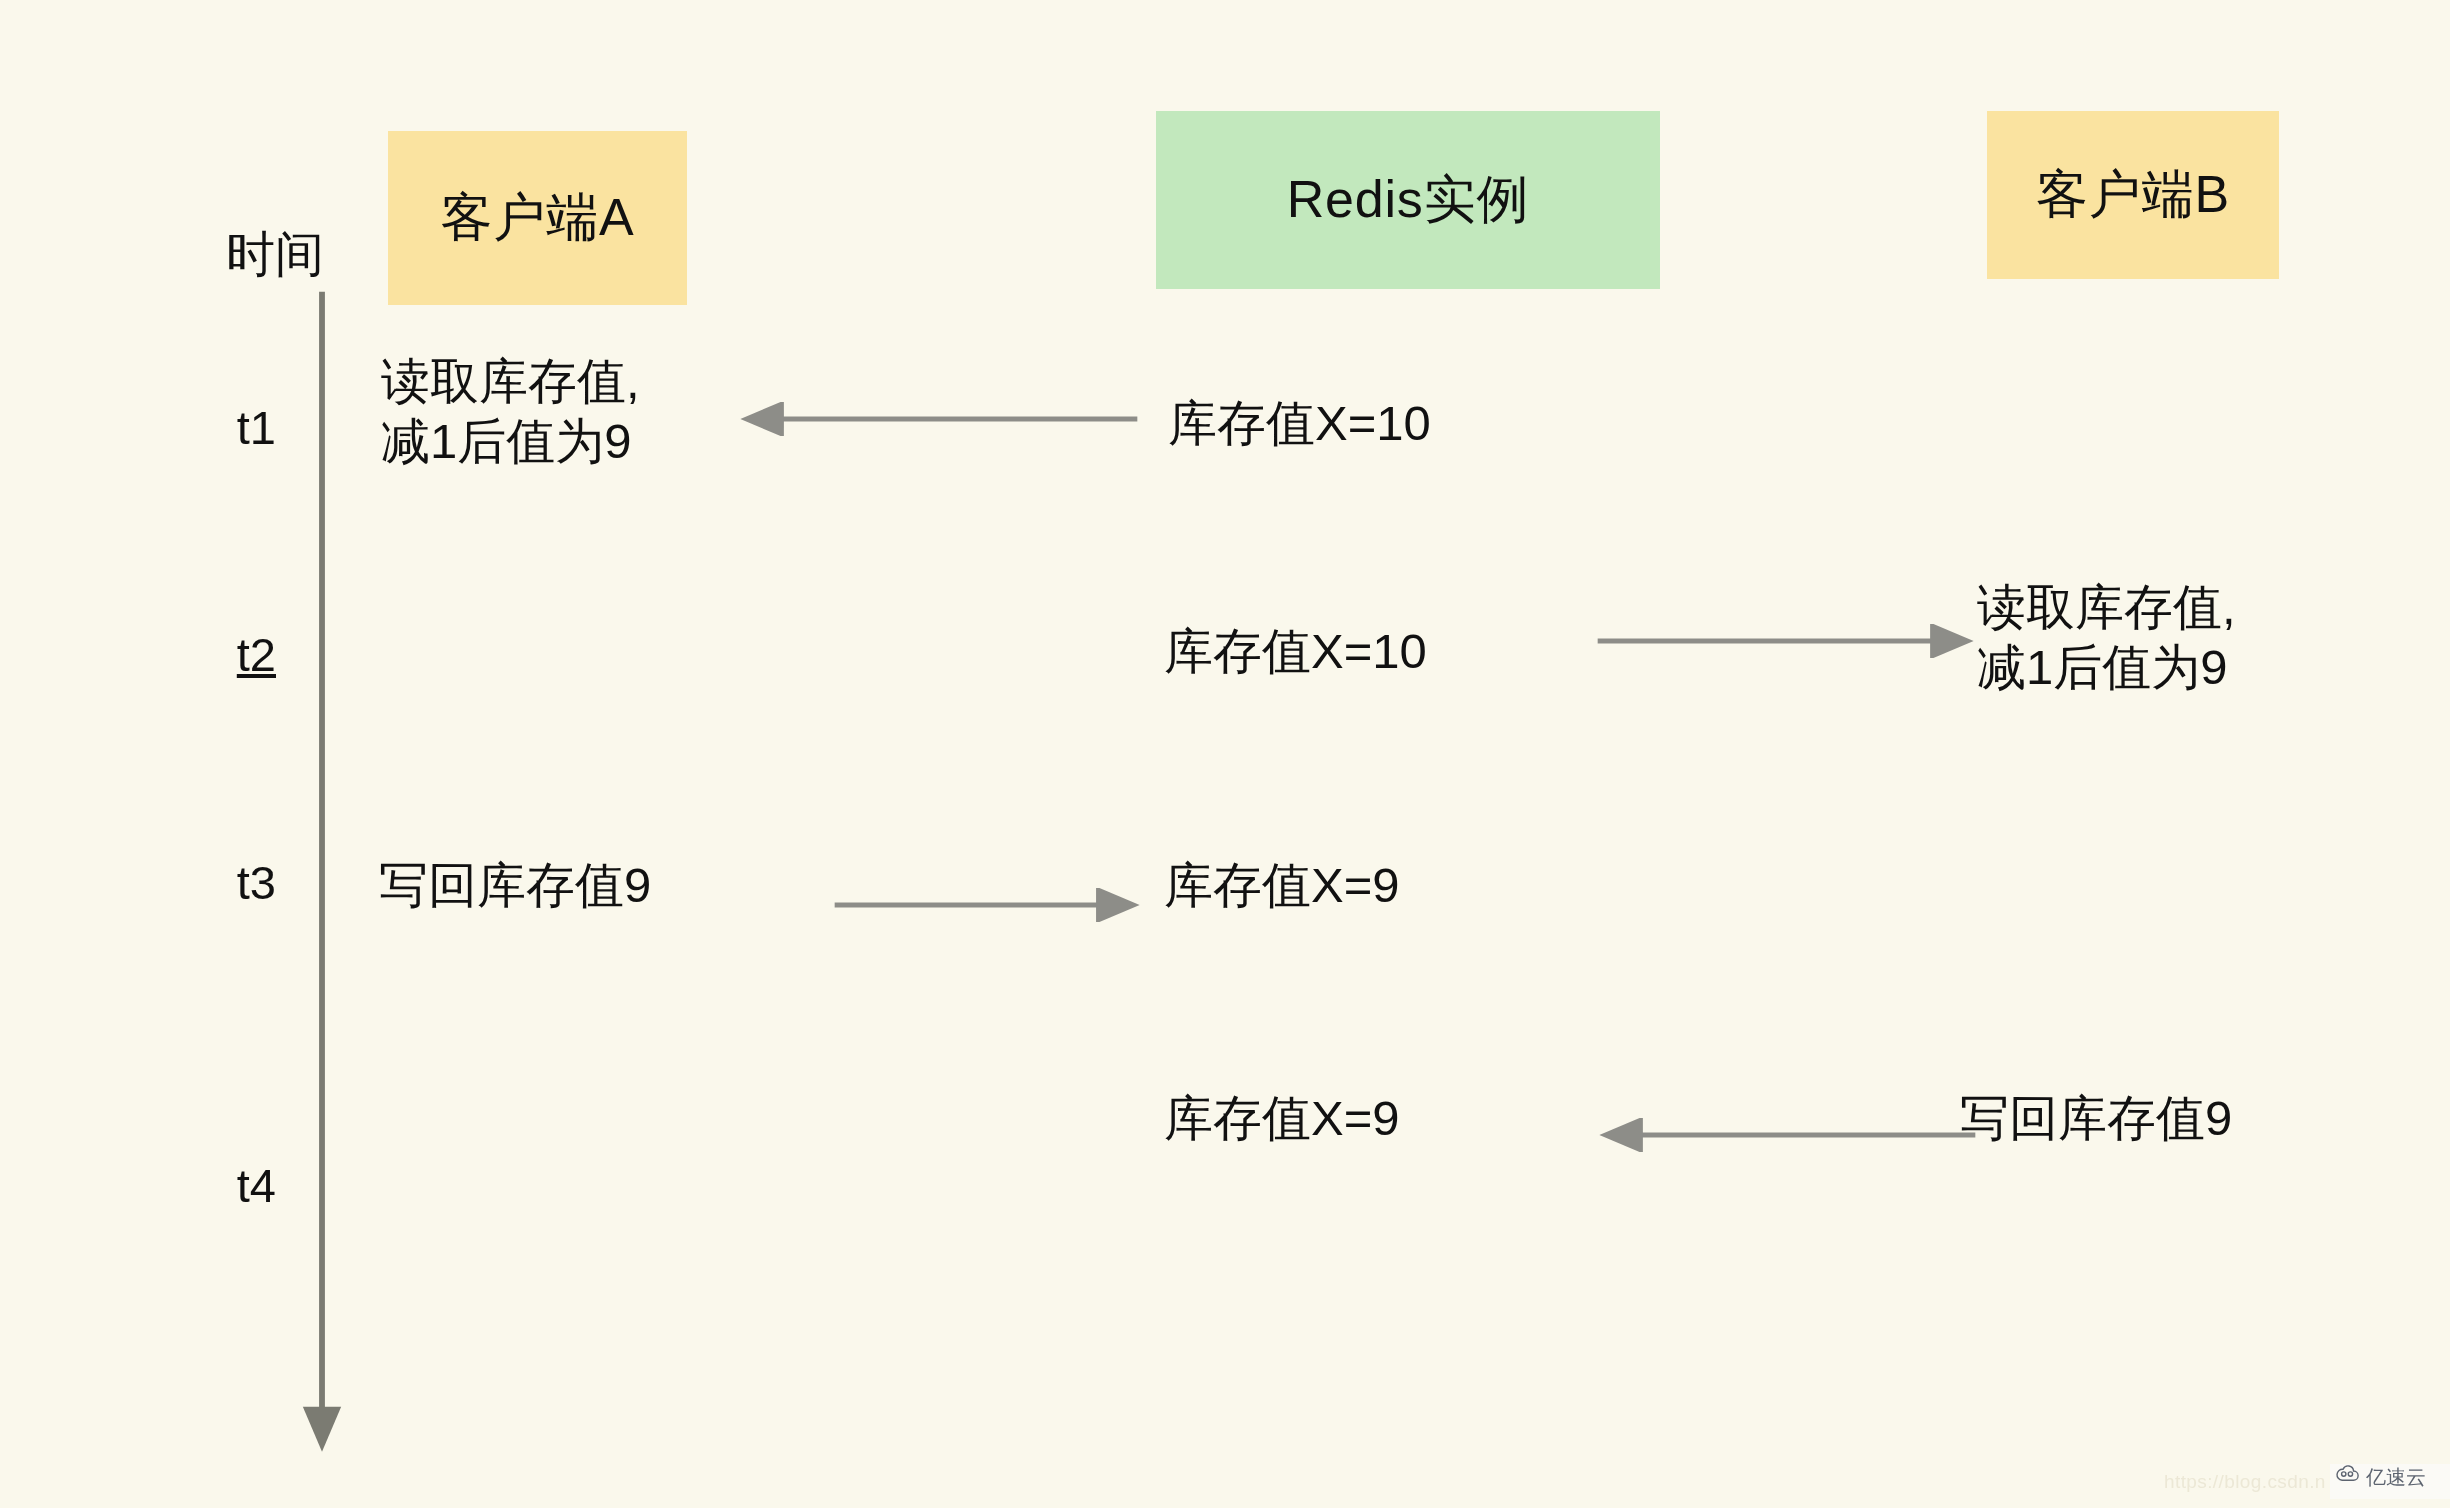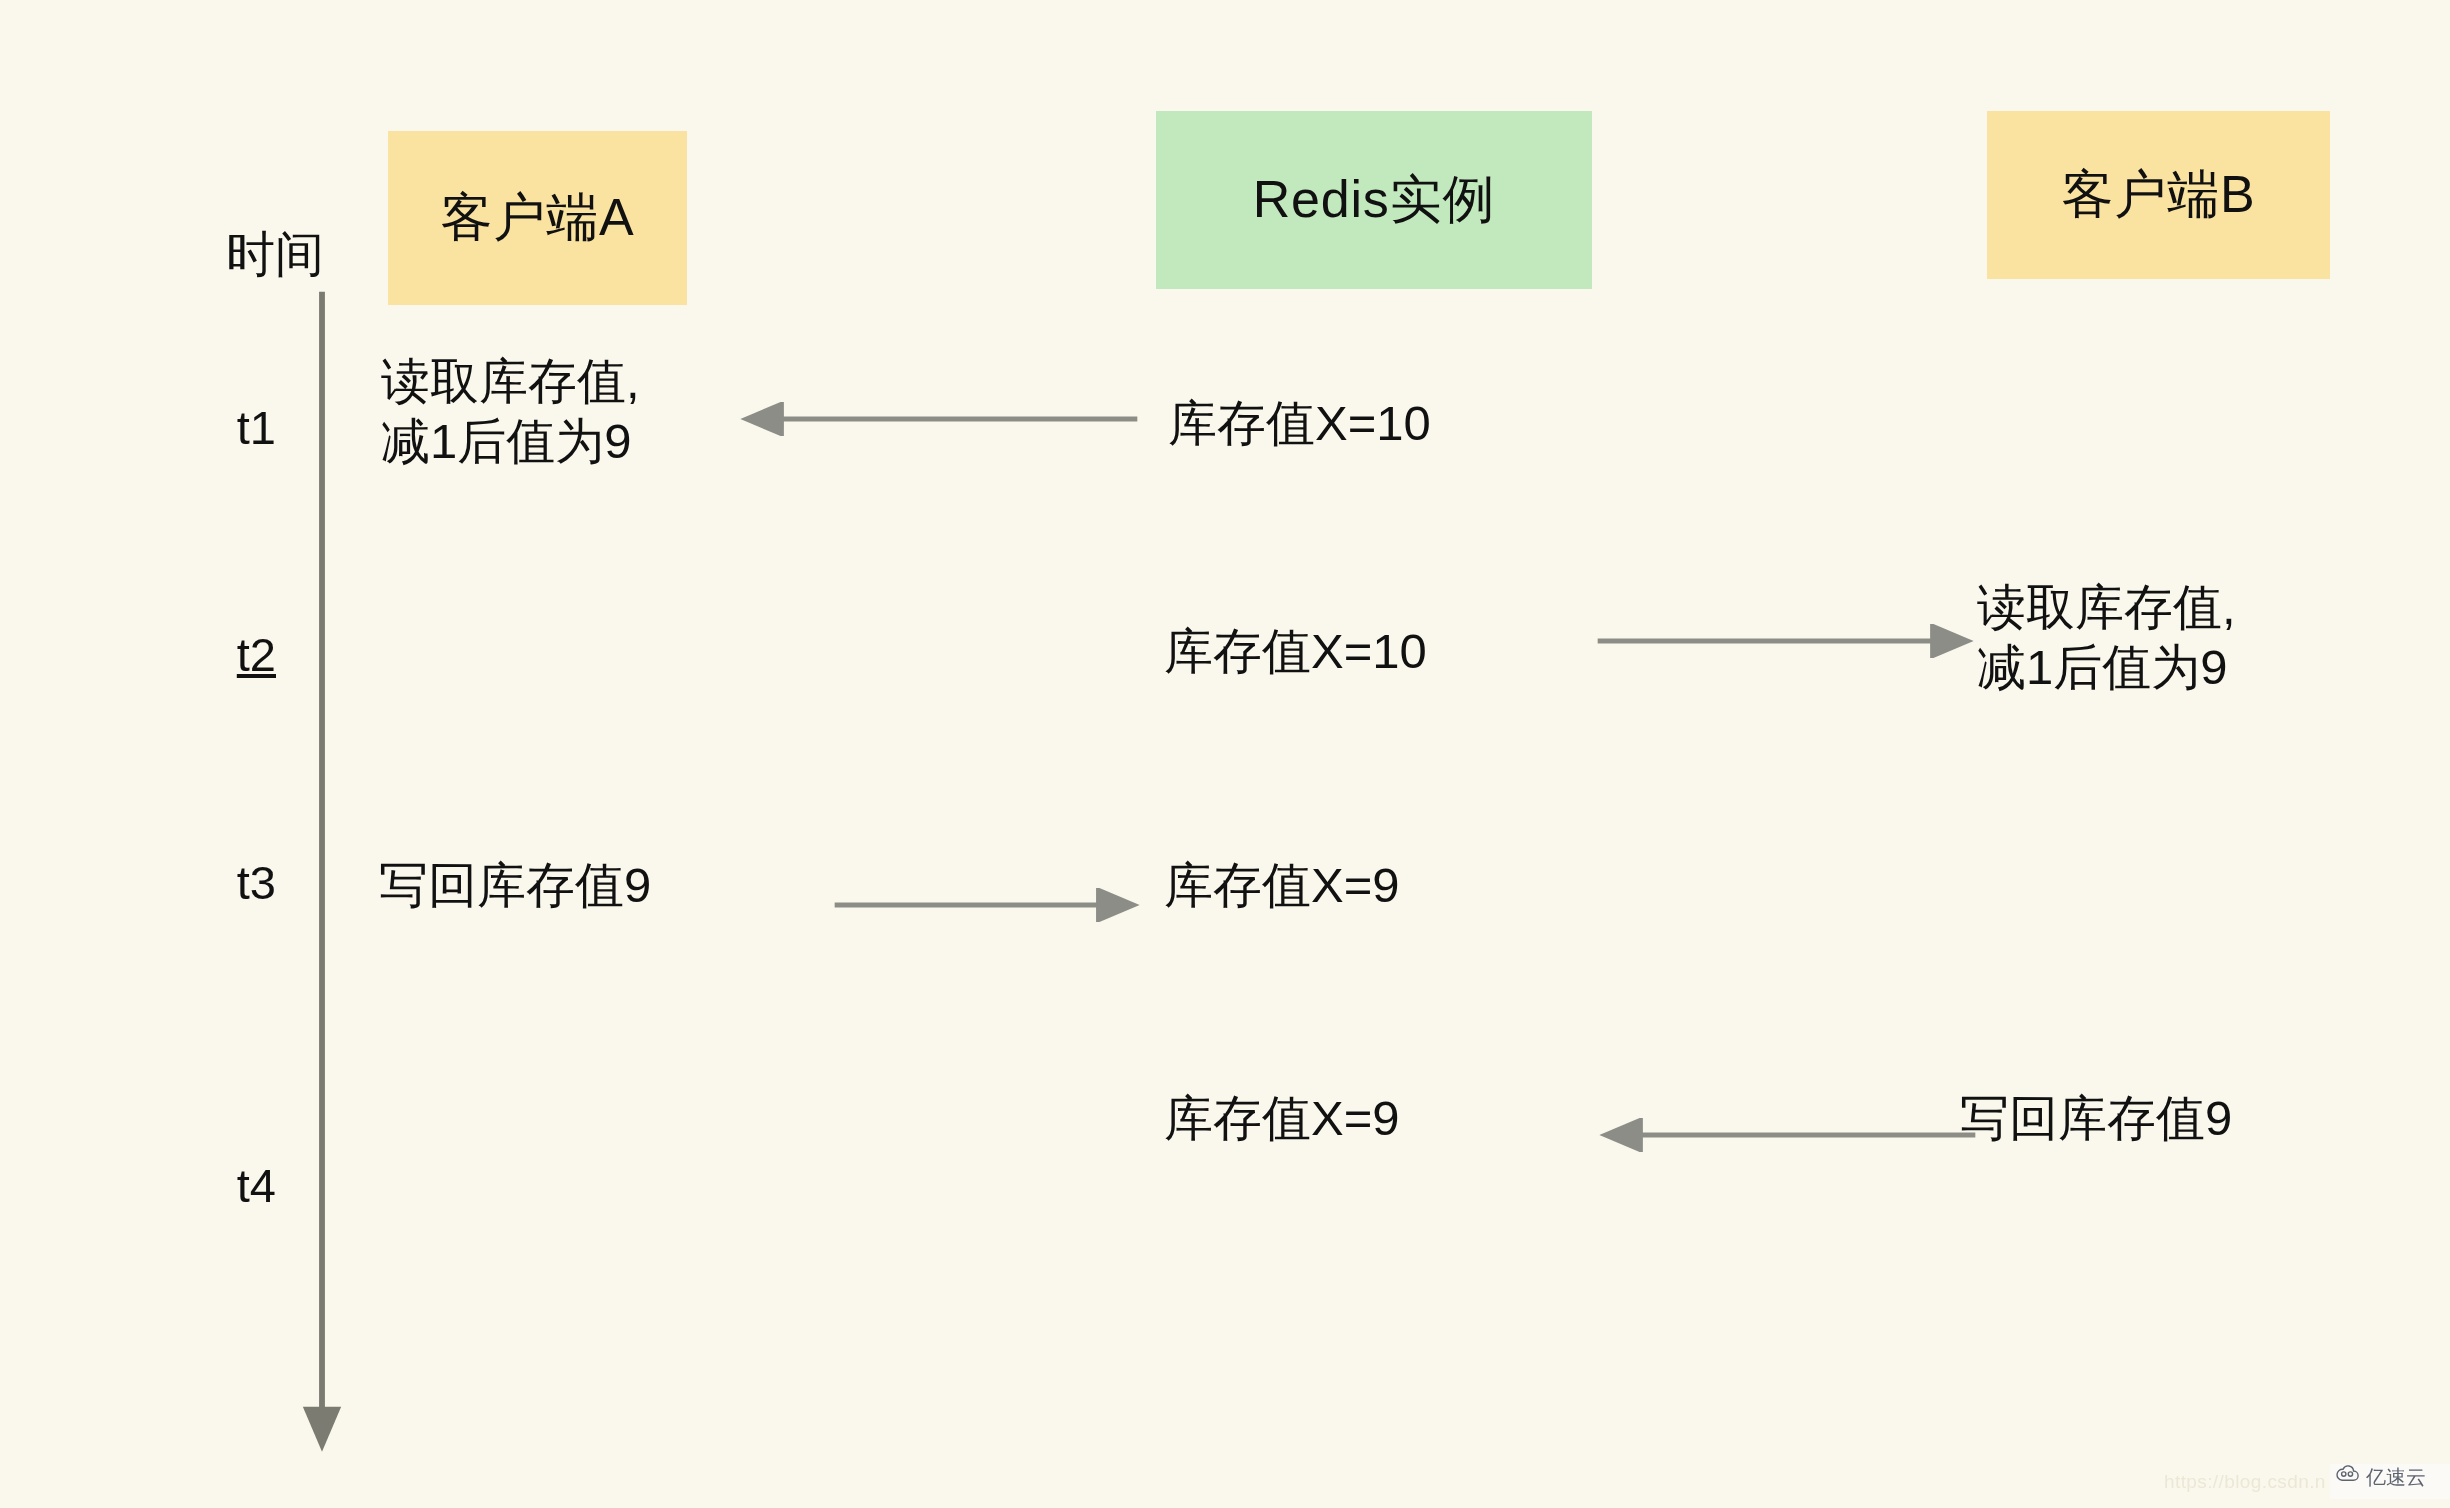--- a/index.html
+++ b/index.html
@@ -24,22 +24,22 @@
     display: flex;
     align-items: center;
     justify-content: center;
     color: #111111;
     font-size: 52px;
     line-height: 1.1;
     letter-spacing: 0.8px;
     white-space: nowrap;
   }
   .lane-box.client-a { left: 388px;  top: 111px; width: 299px; height: 174px; background: #fae3a0; margin-top: 20px; }
-  .lane-box.redis    { left: 1156px; top: 111px; width: 436px; height: 178px; background: #c2e8bd; }
-  .lane-box.client-b { left: 1987px; top: 111px; width: 343px; height: 168px; background: #fae3a0; }
+  .lane-box.redis    { left: 1156px; top: 111px; width: 504px; height: 178px; background: #c2e8bd; }
+  .lane-box.client-b { left: 1987px; top: 111px; width: 292px; height: 168px; background: #fae3a0; }
 
   
   .time-label {
     position: absolute;
     left: 226px;
     top: 222px;
     font-size: 49px;
     color: #111111;
     white-space: nowrap;
   }

